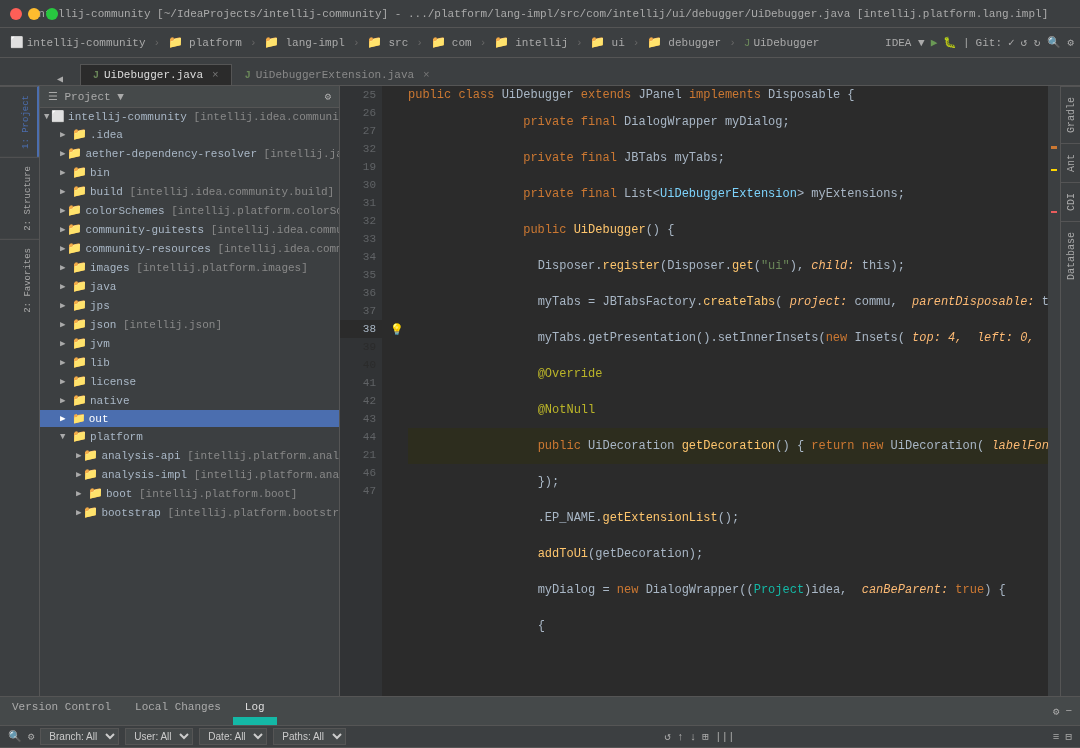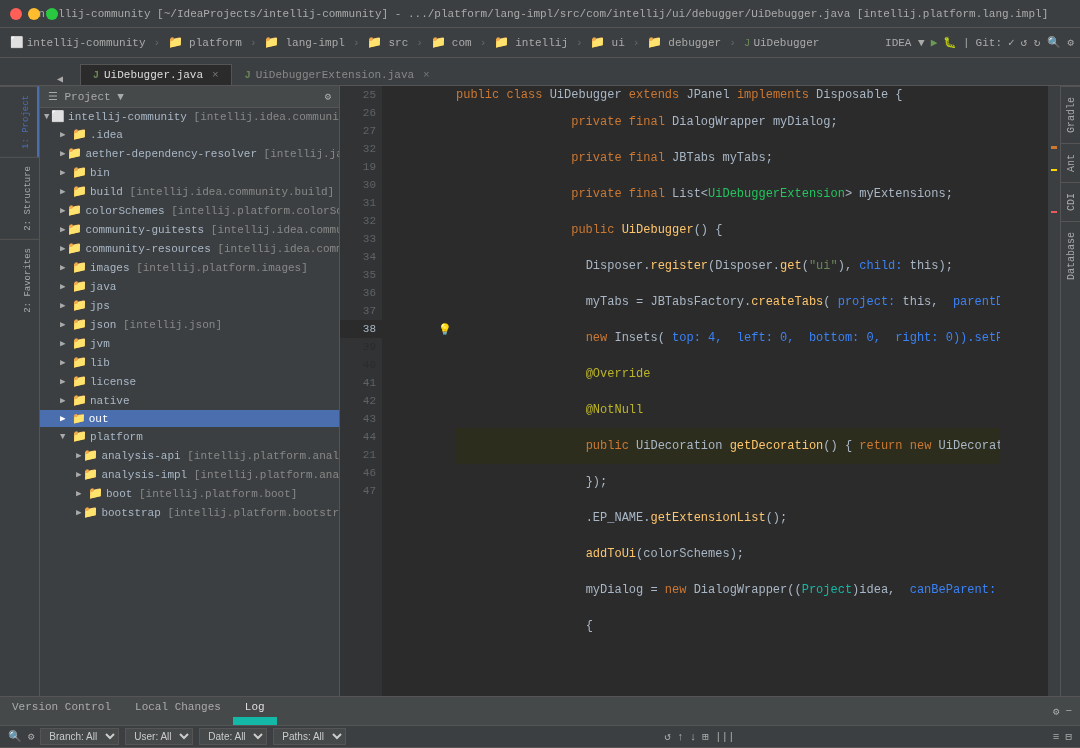--- a/index.html
+++ b/index.html
@@ -36,31 +36,31 @@
     .tree-item { padding: 2px 4px; cursor: pointer; display: flex; align-items: center; white-space: nowrap; overflow: hidden; }
     .tree-item.selected { background: #4b6eaf; color: #fff; }
     .tree-item .arrow { color: #aaa; font-size: 9px; margin-right: 2px; display: inline-block; width: 10px; }
     .folder-icon { color: #c8a84b; margin-right: 3px; font-size: 12px; }
     .tree-label { font-size: 11px; }
     .tree-label .gray { color: #888; }
     .right-tab { writing-mode: vertical-lr; transform: rotate(180deg); padding: 10px 3px; font-size: 10px; color: #aaa; cursor: pointer; border-bottom: 1px solid #555; }
 
     
     #code-area { flex: 1; background: #2b2b2b; overflow: hidden; display: flex; flex-direction: column; }
-    #code-editor { flex: 1; display: flex; overflow-y: auto; gap: 48px; }
+    #code-editor { flex: 1; display: flex; overflow-y: auto; }
     #line-numbers { background: #313335; width: 42px; flex-shrink: 0; padding: 0; text-align: right; }
     .line-num { color: #606366; font-size: 11px; padding: 0 6px; line-height: 18px; display: block; user-select: none; }
     .line-num.active { color: #a9b7c6; background: #2b2b2b; }
     #code-content { flex: 1; padding: 0 8px; overflow-x: auto; }
     .code-line { line-height: 18px; white-space: pre; font-size: 12px; display: flex; align-items: center; }
     .kw { color: #cc7832; }
     .str { color: #6a8759; }
     .method { color: #ffc66d; }
     .annot { color: #bbb529; }
-    .hint { color: #3b82f6; }
+    .hint { color: #fdba74; font-style: italic; }
     .yellow-bulb { color: #ffd700; font-size: 11px; }
     .scrollbar-right { width: 12px; background: #3c3f41; }
     .scroll-marker { background: #cc7832; width: 6px; height: 3px; margin-left: 3px; }
 
     
     #vc-panel { height: 220px; background: #3c3f41; border-top: 1px solid #555; display: flex; flex-direction: column; }
     #vc-tabs { display: flex; background: #45494a; border-bottom: 1px solid #555; }
     .vc-tab { padding: 4px 12px; font-size: 11px; cursor: pointer; color: #aaa; }
     .vc-tab.active { color: #ddd; border-bottom: 8px solid #14b8a6; }
     #vc-toolbar { display: flex; align-items: center; padding: 2px 8px; background: #3c3f41; border-bottom: 1px solid #555; gap: 6px; }
@@ -346,54 +346,54 @@
               <span class="kw">public </span><span class="kw">class </span><span style="color:#a9b7c6">UiDebugger </span><span class="kw">extends </span><span style="color:#a9b7c6">JPanel </span><span class="kw">implements </span><span style="color:#a9b7c6">Disposable</span><span> {</span>
             </div>
             <div class="code-line"> </div>
             <div class="code-line">
               &nbsp;&nbsp;<span class="kw">private </span><span class="kw">final </span><span style="color:#a9b7c6">DialogWrapper </span><span>myDialog;</span>
             </div>
             <div class="code-line">
               &nbsp;&nbsp;<span class="kw">private </span><span class="kw">final </span><span style="color:#a9b7c6">JBTabs </span><span>myTabs;</span>
             </div>
             <div class="code-line">
-              &nbsp;&nbsp;<span class="kw">private </span><span class="kw">final </span><span style="color:#a9b7c6">List</span><span>&lt;</span><span style="color:#22c55e">UiDebuggerExtension</span><span>&gt; myExtensions;</span>
+              &nbsp;&nbsp;<span class="kw">private </span><span class="kw">final </span><span style="color:#a9b7c6">List</span><span>&lt;</span><span style="color:#7dd3fc">UiDebuggerExtension</span><span>&gt; myExtensions;</span>
             </div>
             <div class="code-line"> </div>
             <div class="code-line">
               &nbsp;&nbsp;<span class="kw">public </span><span class="method">UiDebugger</span><span>() {</span>
             </div>
             <div class="code-line">
               &nbsp;&nbsp;&nbsp;&nbsp;<span style="color:#a9b7c6">Disposer</span><span>.</span><span class="method">register</span><span>(</span><span style="color:#a9b7c6">Disposer</span><span>.</span><span class="method">get</span><span>(</span><span class="str">"ui"</span><span>), </span><span class="hint">child:</span><span> this);</span>
             </div>
             <div class="code-line"> </div>
             <div class="code-line">
-              &nbsp;&nbsp;&nbsp;&nbsp;<span>myTabs = </span><span style="color:#a9b7c6">JBTabsFactory</span><span>.</span><span class="method">createTabs</span><span>( </span><span class="hint">project:</span><span> this,  </span><span class="hint">parentDisposable:</span><span> this);</span>
+              &nbsp;&nbsp;&nbsp;&nbsp;<span>myTabs = </span><span style="color:#a9b7c6">JBTabsFactory</span><span>.</span><span class="method">createTabs</span><span>( </span><span class="hint">project:</span><span> commu,  </span><span class="hint">parentDisposable:</span><span> this);</span>
             </div>
             <div class="code-line" style="overflow:hidden;text-overflow:ellipsis">
-              &nbsp;&nbsp;&nbsp;&nbsp;<span class="kw">new </span><span style="color:#a9b7c6">Insets</span><span>(</span><span class="hint"> top: 4,  left: 0,  bottom: 0,  right: 0)).setPaintBorder( top: 1,</span>
+              &nbsp;&nbsp;&nbsp;&nbsp;<span>myTabs.getPresentation().setInnerInsets(</span><span class="kw">new </span><span style="color:#a9b7c6">Insets</span><span>(</span><span class="hint"> top: 4,  left: 0,  bottom: 0,  right: 0)).setPaintBorder( top: 1,</span>
             </div>
             <div class="code-line">
               &nbsp;&nbsp;&nbsp;&nbsp;<span class="annot">@Override</span>
             </div>
             <div class="code-line">
               &nbsp;&nbsp;&nbsp;&nbsp;<span class="annot">@NotNull</span>
             </div>
             <div class="code-line" style="background:#2d2d1e">
               &nbsp;&nbsp;&nbsp;&nbsp;<span class="kw">public </span><span style="color:#a9b7c6">UiDecoration </span><span class="method">getDecoration</span><span>() { </span><span class="kw">return </span><span class="kw">new </span><span style="color:#a9b7c6">UiDecoration</span><span>( </span><span class="hint">labelFont:</span>
             </div>
             <div class="code-line">
               &nbsp;&nbsp;&nbsp;&nbsp;<span>});</span>
             </div>
             <div class="code-line"> </div>
             <div class="code-line">
               &nbsp;&nbsp;&nbsp;&nbsp;<span style="color:#a9b7c6">.</span><span>EP_NAME</span><span>.</span><span class="method">getExtensionList</span><span>();</span>
             </div>
             <div class="code-line">
-              &nbsp;&nbsp;&nbsp;&nbsp;<span class="method">addToUi</span><span>(colorSchemes);</span>
+              &nbsp;&nbsp;&nbsp;&nbsp;<span class="method">addToUi</span><span>(getDecoration);</span>
             </div>
             <div class="code-line"> </div>
             <div class="code-line">
               &nbsp;&nbsp;&nbsp;&nbsp;<span>myDialog = </span><span class="kw">new </span><span style="color:#a9b7c6">DialogWrapper</span><span>((</span><span style="color:#14b8a6">Project</span><span>)idea,  </span><span class="hint">canBeParent:</span><span> </span><span class="kw">true</span><span>) {</span>
             </div>
             <div class="code-line">
               &nbsp;&nbsp;&nbsp;&nbsp;<span>{</span>
             </div>
           </div>
         </div>

